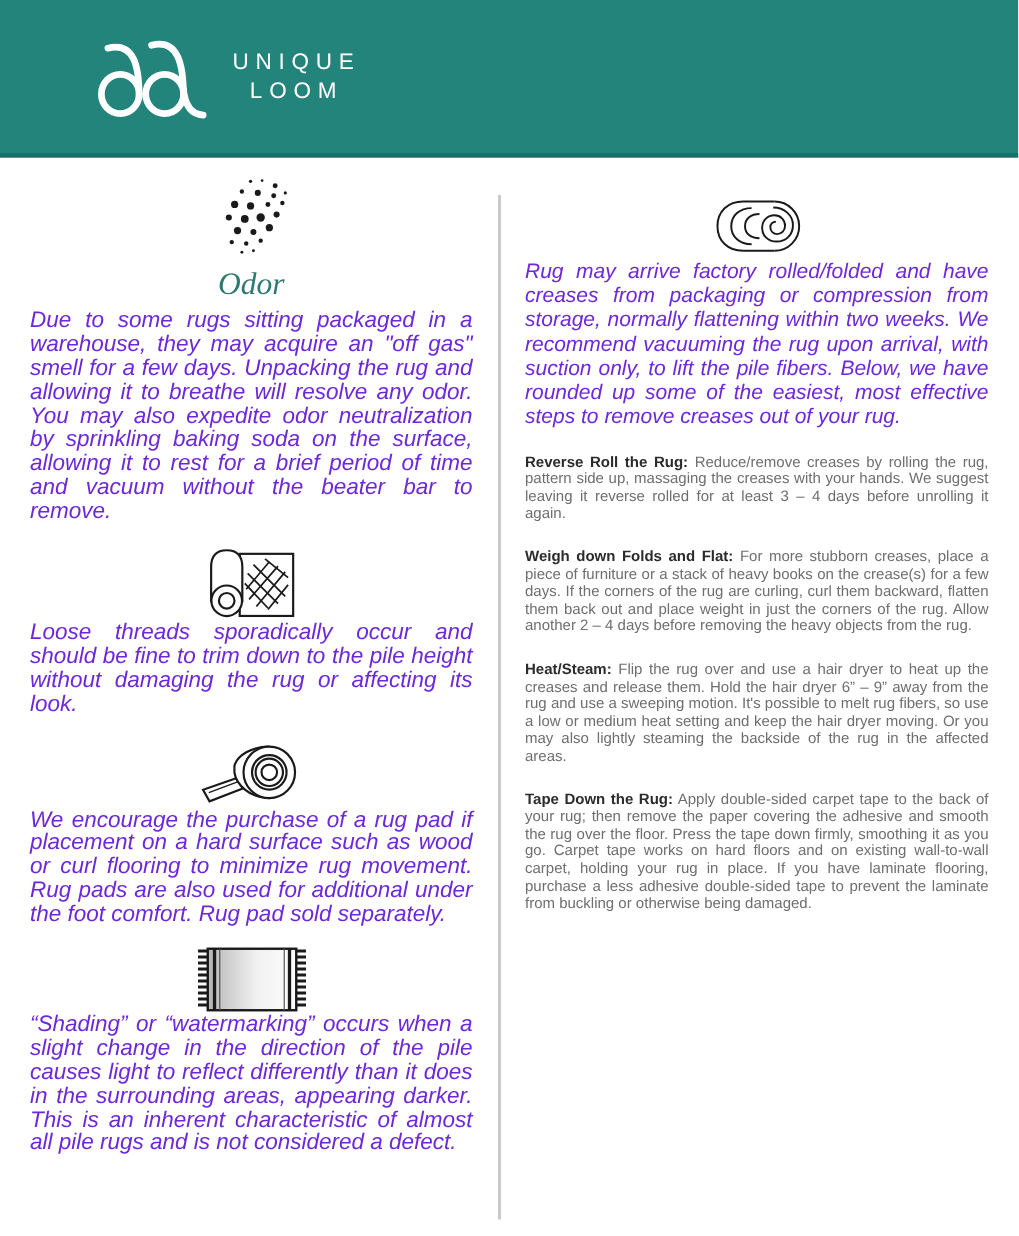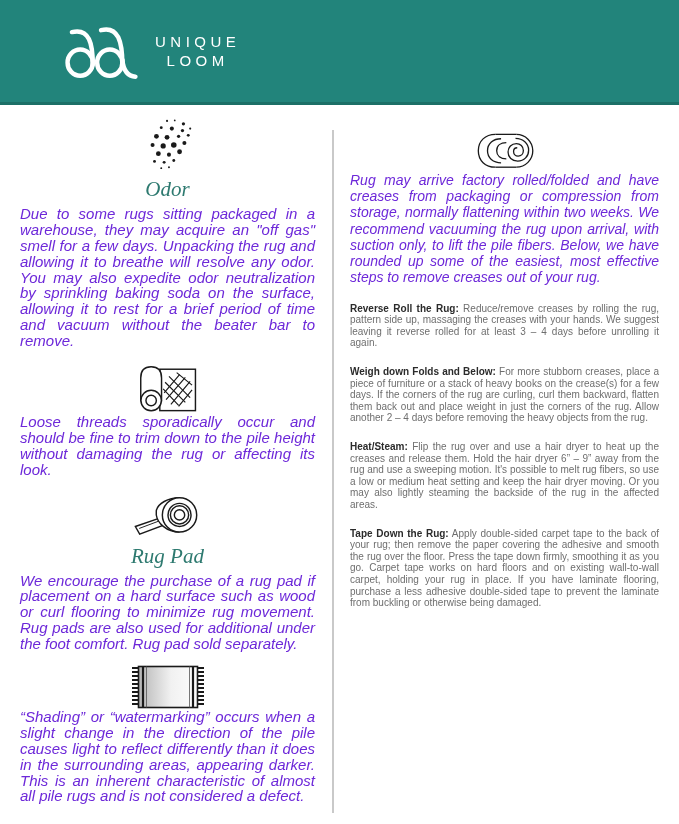--- a/index.html
+++ b/index.html
@@ -122,21 +122,20 @@
           <svg class="ink" width="74" height="48" viewBox="0 0 74 50">
             <path d="M26 29 L3 37 L7.5 45 L31 36 Z" fill="#ffffff"></path>
             <path d="M7 39 L27 31.5" stroke-width="1"></path>
             <path d="M49 7 C37 7 26.5 13 24.8 20.5 L24.8 25 C26 33 35 42.8 49 42.8" fill="#ffffff"></path>
             <circle cx="49" cy="24.9" r="17.9" fill="#ffffff"></circle>
             <circle cx="49" cy="24.9" r="12"></circle>
             <circle cx="49" cy="24.9" r="9.5"></circle>
             <circle cx="49" cy="24.9" r="5.4"></circle>
           </svg>
         </div>
-        <div class="section-title">Rug Pad</div>
         <p class="body-text">We encourage the purchase of a rug pad if placement on a hard surface such as wood or curl flooring to minimize rug movement. Rug pads are also used for additional under the foot comfort. Rug pad sold separately.</p>
       </div>
 
       <div class="section">
         <div class="icon-wrap">
           <svg width="72" height="44" viewBox="0 0 72 44">
             <defs>
               <linearGradient id="shadegrad" x1="0" y1="0" x2="1" y2="0">
                 <stop offset="0" stop-color="#b5b5b5"></stop>
                 <stop offset="0.55" stop-color="#f1f1f1"></stop>
@@ -173,21 +172,21 @@
             <path d="M34.5 10 C25.5 10 19 15.5 19 23.75 C19 32 25.5 37.5 34.5 37.5"></path>
             <path d="M40.5 14.5 C34 14.5 29.5 18 29.5 23.75 C29.5 29.5 34 33 40.5 33"></path>
             <path d="M51 9.5 C59.5 9.5 66 15.5 66 23 C66 30 61 35.5 53.5 35.5 C47 35.5 42.5 31 42.5 25 C42.5 19.5 46.5 15.5 52 15.5 C56.5 15.5 60 19 60 23.5 C60 27 57.5 29.8 54 29.8 C51 29.8 48.8 27.5 48.8 24.5 C48.8 22 50.5 20.3 53 20.3"></path>
           </svg>
         </div>
         <p class="body-text">Rug may arrive factory rolled/folded and have creases from packaging or compression from storage, normally flattening within two weeks. We recommend vacuuming the rug upon arrival, with suction only, to lift the pile fibers. Below, we have rounded up some of the easiest, most effective steps to remove creases out of your rug.</p>
       </div>
 
       <p class="tip"><strong>Reverse Roll the Rug:</strong> <span>Reduce/remove creases by rolling the rug, pattern side up, massaging the creases with your hands. We suggest leaving it reverse rolled for at least 3 – 4 days before unrolling it again.</span></p>
 
-      <p class="tip"><strong>Weigh down Folds and Below:</strong> <span>For more stubborn creases, place a piece of furniture or a stack of heavy books on the crease(s) for a few days. If the corners of the rug are curling, curl them backward, flatten them back out and place weight in just the corners of the rug. Allow another 2 – 4 days before removing the heavy objects from the rug.</span></p>
+      <p class="tip"><strong>Weigh down Folds and Flat:</strong> <span>For more stubborn creases, place a piece of furniture or a stack of heavy books on the crease(s) for a few days. If the corners of the rug are curling, curl them backward, flatten them back out and place weight in just the corners of the rug. Allow another 2 – 4 days before removing the heavy objects from the rug.</span></p>
 
       <p class="tip"><strong>Heat/Steam:</strong> <span>Flip the rug over and use a hair dryer to heat up the creases and release them. Hold the hair dryer 6” – 9” away from the rug and use a sweeping motion. It's possible to melt rug fibers, so use a low or medium heat setting and keep the hair dryer moving. Or you may also lightly steaming the backside of the rug in the affected areas.</span></p>
 
       <p class="tip"><strong>Tape Down the Rug:</strong> <span>Apply double-sided carpet tape to the back of your rug; then remove the paper covering the adhesive and smooth the rug over the floor. Press the tape down firmly, smoothing it as you go. Carpet tape works on hard floors and on existing wall-to-wall carpet, holding your rug in place. If you have laminate flooring, purchase a less adhesive double-sided tape to prevent the laminate from buckling or otherwise being damaged.</span></p>
 
     </div>
   </div>
 </div>
 
 </body></html>

